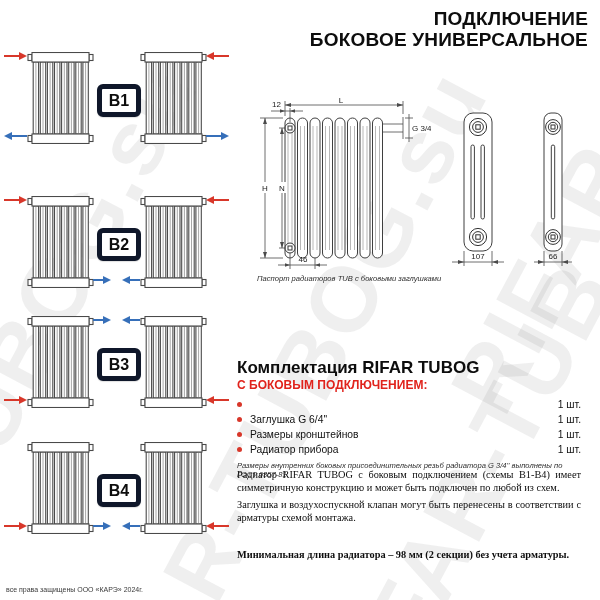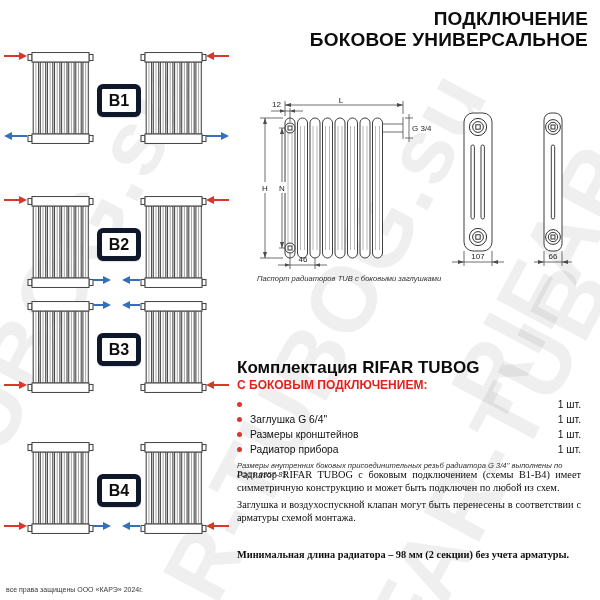--- a/index.html
+++ b/index.html
@@ -122,21 +122,21 @@
       <svg class="rad right" width="67" height="92">
           <use href="#radFront"></use>
         </svg>
       <div class="scheme-label">B2</div>
       <div class="arrow red point-right" style="left:4px;top:7px;"></div>
       <div class="arrow red point-left" style="left:214px;top:7px;"></div>
       <div class="arrow blue point-right" style="left:93px;top:87px;width:10px;"></div>
       <div class="arrow blue point-left" style="left:130px;top:87px;width:10px;"></div>
     </div>
 
-    <div class="scheme-row" style="top:297px;">
+    <div class="scheme-row" style="top:312px;">
       <svg class="rad left" width="67" height="92">
           <use href="#radFront"></use>
         </svg>
       <svg class="rad right" width="67" height="92">
           <use href="#radFront"></use>
         </svg>
       <div class="scheme-label">B3</div>
       <div class="arrow blue point-right" style="left:93px;top:7px;width:10px;"></div>
       <div class="arrow blue point-left" style="left:130px;top:7px;width:10px;"></div>
       <div class="arrow red point-right" style="left:4px;top:87px;"></div>

